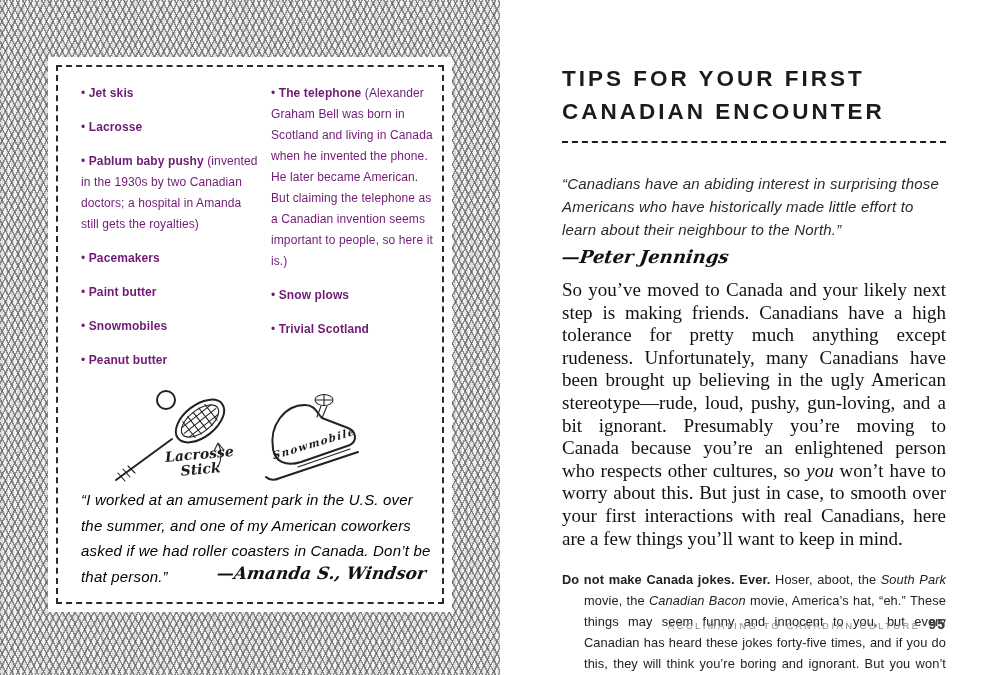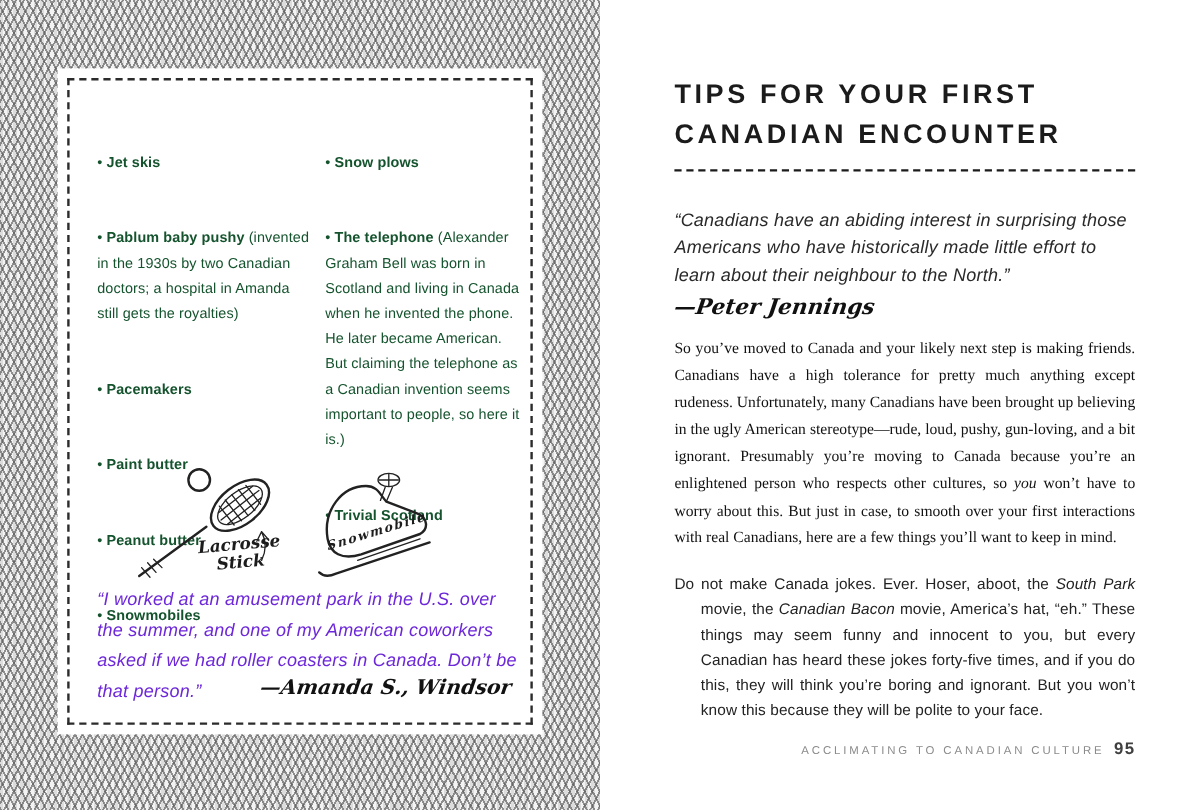--- a/index.html
+++ b/index.html
@@ -18,21 +18,21 @@
       repeating-linear-gradient(90deg,  rgba(120,120,120,.18) 0 2.8px, rgba(0,0,0,0) 2.8px 5.6px);
   }
   .invention-box {
     position:absolute; left:48px; top:57px; width:404px; height:555px; background:#fff;
   }
   .box-dash { position:absolute; inset:8px; border:2px dashed #2b2b2b; }
 
   .invention-list { position:absolute; left:33px; top:26px; width:360px; display:flex; }
   .col-1 { width:178px; }
   .col-2 { width:167px; margin-left:12px; }
-  .item { font-size:12px; line-height:21px; margin-bottom:13px; color:#14532d; letter-spacing:.1px;margin-top:42px; }
+  .item { font-size:12px; line-height:21px; margin-bottom:13px; color:#701a75; letter-spacing:.1px; }
   .it-name { font-weight:bold; }
   .it-desc { font-weight:normal; }
 
   .drawings { position:absolute; left:60px; top:330px; width:310px; height:105px; }
   .hand {
     font-family:"DejaVu Serif", serif; font-style:italic; font-weight:bold;
     display:inline-block; transform:skewX(-8deg);
   }
   .lax-label {
     position:absolute; left:52px; top:60px; width:80px; text-align:center;
@@ -41,75 +41,76 @@
   .snow-label {
     position:absolute; left:163px; top:50px; font-size:10.5px; letter-spacing:1.5px;
     color:#1c1c1c; transform:rotate(-17deg) skewX(-8deg);
     font-family:"DejaVu Serif", serif; font-style:italic; font-weight:bold;
   }
   .sketch { stroke:#222; stroke-width:2; fill:none; stroke-linecap:round; stroke-linejoin:round; }
   .sketch-thin { stroke:#222; stroke-width:1.1; fill:none; stroke-linecap:round; }
 
   .reader-quote {
     position:absolute; left:33px; top:430px; width:350px;
-    font-style:italic; font-size:15px; line-height:25.5px; color:#6d28d9; letter-spacing:.2px;
+    font-style:italic; font-size:15px; line-height:25.5px; color:#000000; letter-spacing:.2px;
   }
   .reader-quote-attr {
     position:absolute; right:26px; top:506px; font-size:17px; color:#111;
   }
 
   
   .right-page { position:absolute; left:500px; top:4px; width:493px; height:675px; background:#fff; }
   .rp-inner { position:absolute; left:62px; top:58px; width:384px; }
   .page-title {
     margin:0; font-size:22.5px; line-height:33px; font-weight:bold;
     letter-spacing:3px; color:#1b1b1b;
   }
   .dashed-divider { border:none; border-top:2.5px dashed #1b1b1b; margin:13px 0 0 0; height:0; }
   .epigraph {
     margin-top:29px; font-style:italic; font-size:15px; line-height:23px;
     color:#2a2a2a; letter-spacing:.2px;
   }
   .ep-attr { text-align:right; margin-top:5px; font-size:18px; color:#111; }
   .body-p {
     margin-top:12px; font-family:"Liberation Serif", serif;
-    font-size:13px; line-height:22.6px; text-align:justify; color:#111;
+    font-size:19px; line-height:22.6px; text-align:justify; color:#111;
   }
   .tip-p {
     margin-top:16px; font-size:12.8px; line-height:21px; text-align:justify;
     padding-left:22px; text-indent:-22px; color:#222; letter-spacing:.1px;
   }
-  .tip-lead { font-weight:normal; }
+  .tip-lead { font-weight:bold; }
   .ital { font-style:italic; }
 
   .rp-footer { position:absolute; top:611px; left:0; width:446px; text-align:right; }
   .running-head { font-size:9.5px; letter-spacing:2.4px; color:#8b8b8b; }
   .page-number { font-size:14px; font-weight:bold; color:#404040; margin-left:8px; letter-spacing:1px; }
 </style>
 </head>
 <body>
 
 <div class="spread">
 
   <div class="left-page">
     <div class="invention-box">
       <div class="box-dash"></div>
 
       <div class="invention-list">
         <div class="col-1">
           <div class="item"><span>•</span> <span class="it-name">Jet skis</span></div>
+          <div class="item"><span>•</span> <span class="it-name">Lacrosse</span></div>
           <div class="item"><span>•</span> <span class="it-name">Pablum baby pushy</span> <span class="it-desc">(invented in the 1930s by two Canadian doctors; a hospital in Amanda still gets the royalties)</span></div>
           <div class="item"><span>•</span> <span class="it-name">Pacemakers</span></div>
           <div class="item"><span>•</span> <span class="it-name">Paint butter</span></div>
+          <div class="item"><span>•</span> <span class="it-name">Snowmobiles</span></div>
           <div class="item"><span>•</span> <span class="it-name">Peanut butter</span></div>
-          <div class="item"><span>•</span> <span class="it-name">Snowmobiles</span></div>
         </div>
         <div class="col-2">
+          <div class="item"><span>•</span> <span class="it-name">The telephone</span> <span class="it-desc">(Alexander Graham Bell was born in Scotland and living in Canada when he invented the phone. He later became American. But claiming the telephone as a Canadian invention seems important to people, so here it is.)</span></div>
           <div class="item"><span>•</span> <span class="it-name">Snow plows</span></div>
-          <div class="item"><span>•</span> <span class="it-name">The telephone</span> <span class="it-desc">(Alexander Graham Bell was born in Scotland and living in Canada when he invented the phone. He later became American. But claiming the telephone as a Canadian invention seems important to people, so here it is.)</span></div>
           <div class="item"><span>•</span> <span class="it-name">Trivial Scotland</span></div>
         </div>
       </div>
 
       <div class="drawings">
         
         <svg width="150" height="105" viewBox="0 0 150 105">
           <circle class="sketch" cx="58" cy="13" r="9"></circle>
           <path class="sketch" d="M8 93 L64 52"></path>
           <path class="sketch-thin" d="M10 86 L17 94 M15 82 L22 90 M20 79 L27 86"></path>

